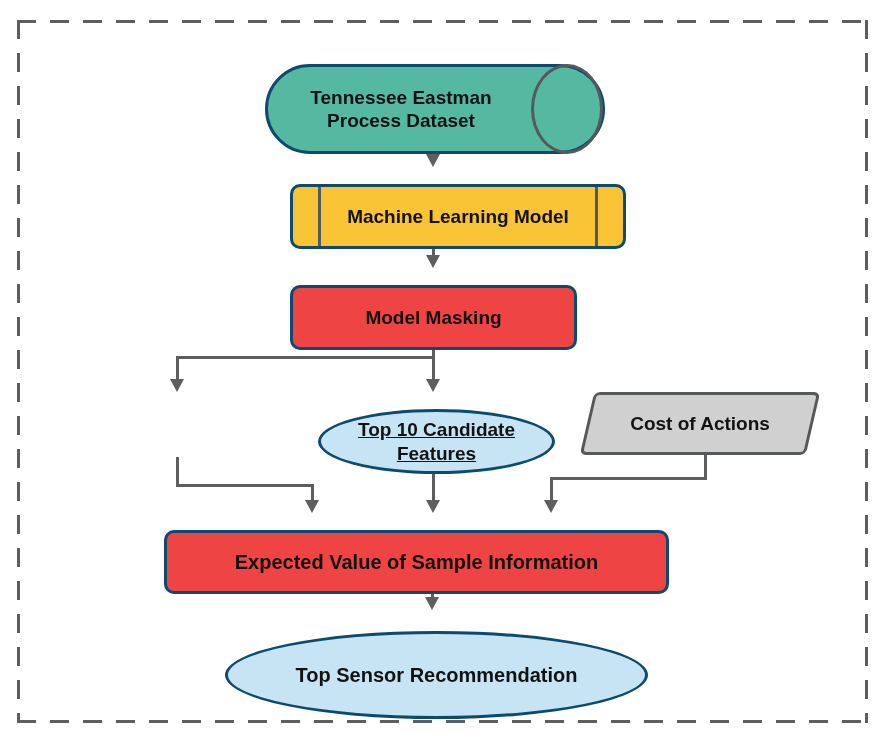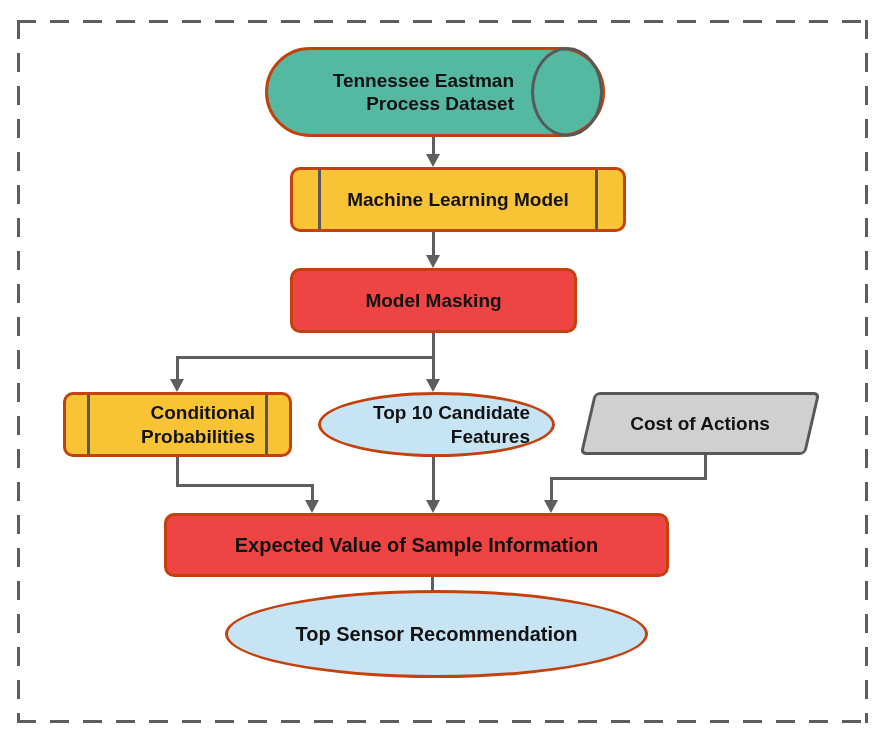--- a/index.html
+++ b/index.html
@@ -11,23 +11,23 @@
   .dash-h { position:absolute; height:3px;
     background:repeating-linear-gradient(90deg,#5E5E5E 0 19px,transparent 19px 33px); }
   .dash-v { position:absolute; width:3px;
     background:repeating-linear-gradient(180deg,#5E5E5E 0 19px,transparent 19px 33px); }
   
   .seg { position:absolute; background:#5E5E5E; }
   .arrow-down { position:absolute; width:0; height:0;
     border-left:7px solid transparent; border-right:7px solid transparent;
     border-top:13px solid #5E5E5E; }
   
-  .node { position:absolute; box-sizing:border-box; border:3px solid #c2410c;
-    display:flex; align-items:center; justify-content:center; text-align:right;
-    color:#121212; font-weight:bold; font-size:19px; line-height:1.22; }
+  .node { position:absolute; box-sizing:border-box; border:3px solid #0c4a6e;
+    display:flex; align-items:center; justify-content:center; text-align:center;
+    color:#121212; font-weight:bold; font-size:19px; line-height:1.22;margin-top:17px; }
   .cylinder { background:#55B9A2; border-radius:45px; }
   .cyl-cap { position:absolute; box-sizing:border-box; top:-3px; bottom:-3px; width:72px;
     border:3px solid #56595C; border-radius:50%; background:transparent; }
   .cyl-label { position:absolute; left:20px; right:88px; top:0; bottom:0;
     display:flex; align-items:center; justify-content:center; }
   .proc { background:#F8C334; border-radius:10px; }
   .proc-bar { position:absolute; top:0; bottom:0; width:3px; background:#56595C; }
   .rounded { background:#ef4444; border-radius:10px; }
   .ellipse { background:#C7E4F4; border-radius:50%; }
   .para-wrap { position:absolute; }
@@ -85,36 +85,31 @@
   <div class="node proc" style="left:290px; top:167px; width:336px; height:65px;">
     <div class="proc-bar" style="left:25px;"></div>
     <div class="proc-bar" style="right:25px;"></div>
     <div style="padding:0 42px;">Machine Learning Model</div>
   </div>
 
   <div class="node rounded" style="left:290px; top:268px; width:287px; height:65px;">
     <div class="label-pad">Model Masking</div>
   </div>
 
-  <div class="node proc" style="left:63px; top:392px; width:229px; height:65px;">
-    <div class="proc-bar" style="left:21px;"></div>
-    <div class="proc-bar" style="right:21px;"></div>
-    <div style="padding:0 34px;">Conditional Probabilities</div>
-  </div>
 
   <div class="node ellipse" style="left:318px; top:392px; width:237px; height:65px;">
-    <div style="padding:0 22px;">Top 10 Candidate Features</div>
+    <div style="padding:0 22px;text-decoration:underline;">Top 10 Candidate Features</div>
   </div>
 
   <div class="para-wrap" style="left:577px; top:392px; width:246px; height:63px;">
     <div class="para-bg"></div>
     <div class="para-label">Cost of Actions</div>
   </div>
 
   <div class="node rounded big-text" style="left:164px; top:513px; width:505px; height:64px;">
     <div class="label-pad">Expected Value of Sample Information</div>
   </div>
 
-  <div class="node ellipse big-text" style="left:225px; top:590px; width:423px; height:88px;">
+  <div class="node ellipse big-text" style="left:225px; top:614px; width:423px; height:88px;">
     <div class="label-pad">Top Sensor Recommendation</div>
   </div>
 
 </div>
 
 </body></html>

